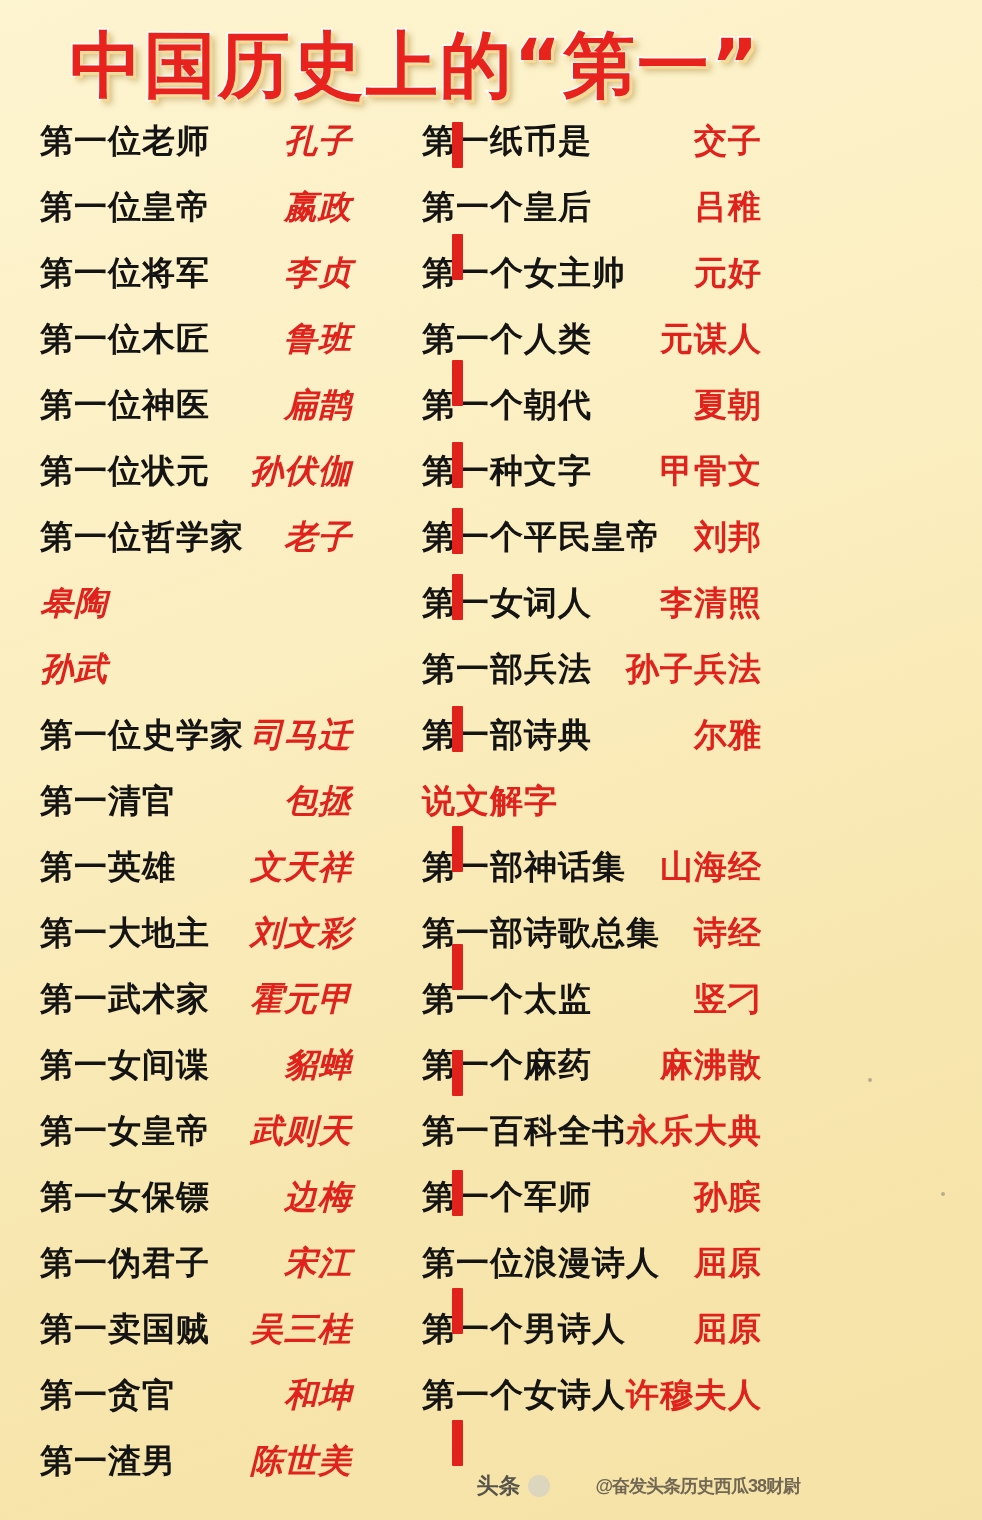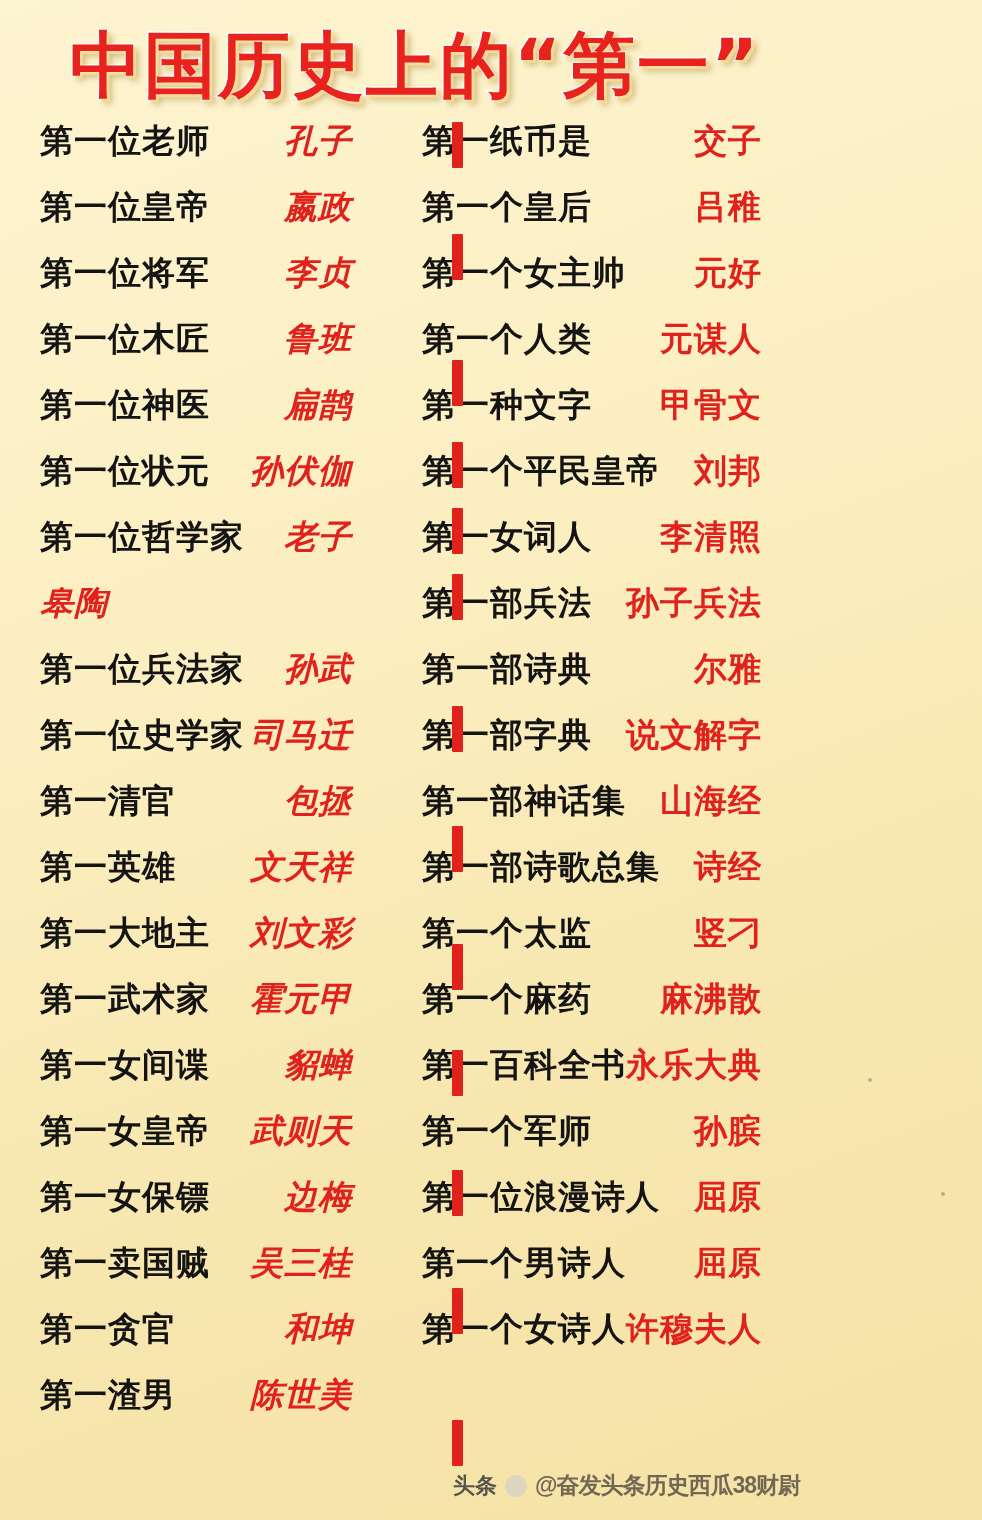--- a/index.html
+++ b/index.html
@@ -124,24 +124,25 @@
     font-weight: bold;
   }
   .footer .badge {
     width: 22px;
     height: 22px;
     border-radius: 50%;
     background: #d9d4c4;
     display: inline-block;
   }
   .footer .handle {
-    font-size: 23px;
+    font-size: 18px;
     color: #5a5245;
     font-weight: bold;
     letter-spacing: -1px;
+    margin-left: 37px;
   }
   .dot {
     position: absolute;
     width: 4px;
     height: 4px;
     border-radius: 50%;
     background: #b9ae8c;
   }
 </style>
 </head>
@@ -197,21 +198,20 @@
         <span class="value">孙伏伽</span>
       </div>
       <div class="row">
         <span class="label">第一位哲学家</span>
         <span class="value">老子</span>
       </div>
       <div class="row">
         <span class="value">皋陶</span>
       </div>
       <div class="row">
-        <span class="label">第一位兵法家</span>
         <span class="value">孙武</span>
       </div>
       <div class="row">
         <span class="label">第一位史学家</span>
         <span class="value">司马迁</span>
       </div>
       <div class="row">
         <span class="label">第一清官</span>
         <span class="value">包拯</span>
       </div>
@@ -233,20 +233,24 @@
       </div>
       <div class="row">
         <span class="label">第一女皇帝</span>
         <span class="value">武则天</span>
       </div>
       <div class="row">
         <span class="label">第一女保镖</span>
         <span class="value">边梅</span>
       </div>
       <div class="row">
+        <span class="label">第一伪君子</span>
+        <span class="value">宋江</span>
+      </div>
+      <div class="row">
         <span class="label">第一卖国贼</span>
         <span class="value">吴三桂</span>
       </div>
       <div class="row">
         <span class="label">第一贪官</span>
         <span class="value">和坤</span>
       </div>
       <div class="row">
         <span class="label">第一渣男</span>
         <span class="value">陈世美</span>
@@ -264,41 +268,44 @@
       </div>
       <div class="row">
         <span class="label">第一个女主帅</span>
         <span class="value">元好</span>
       </div>
       <div class="row">
         <span class="label">第一个人类</span>
         <span class="value">元谋人</span>
       </div>
       <div class="row">
+        <span class="label">第一个朝代</span>
+        <span class="value">夏朝</span>
+      </div>
+      <div class="row">
         <span class="label">第一种文字</span>
         <span class="value">甲骨文</span>
       </div>
       <div class="row">
         <span class="label">第一个平民皇帝</span>
         <span class="value">刘邦</span>
       </div>
       <div class="row">
         <span class="label">第一女词人</span>
         <span class="value">李清照</span>
       </div>
       <div class="row">
         <span class="label">第一部兵法</span>
         <span class="value">孙子兵法</span>
       </div>
       <div class="row">
         <span class="label">第一部诗典</span>
         <span class="value">尔雅</span>
       </div>
       <div class="row">
-        <span class="label">第一部字典</span>
         <span class="value">说文解字</span>
       </div>
       <div class="row">
         <span class="label">第一部神话集</span>
         <span class="value">山海经</span>
       </div>
       <div class="row">
         <span class="label">第一部诗歌总集</span>
         <span class="value">诗经</span>
       </div>

